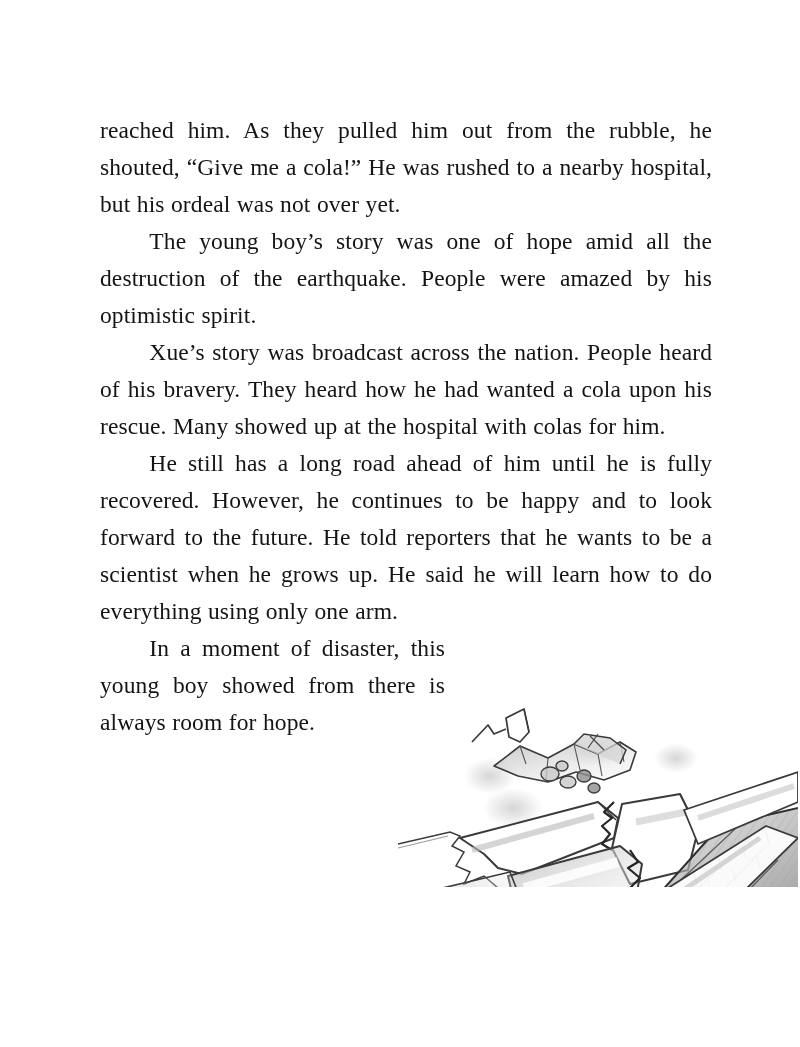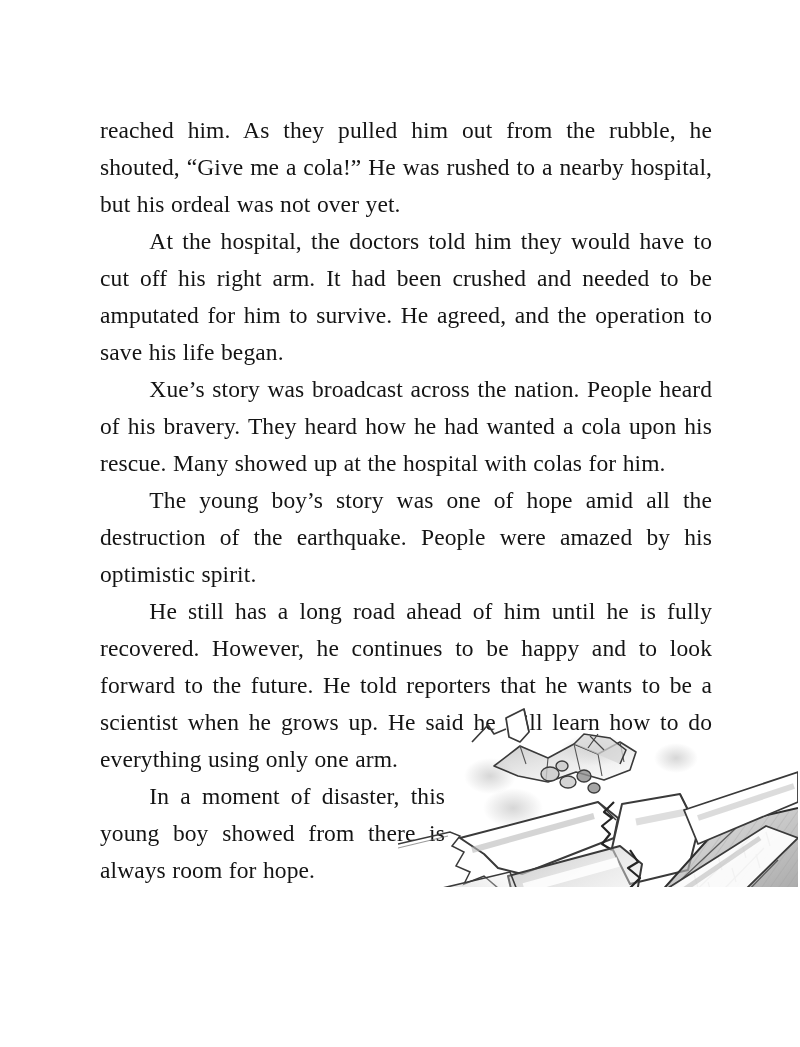--- a/index.html
+++ b/index.html
@@ -82,25 +82,24 @@
 </style>
 </head>
 <body>
 
 <div class="page">
 
   <div class="text-column">
 
     <p class="para no-indent">reached him. As they pulled him out from the rubble, he shouted, “Give me a cola!” He was rushed to a nearby hospital, but his ordeal was not over yet.</p>
 
-    <p class="para">At the hospital, the doctors told him they would have to cut off his right arm. It had been crushed and needed to be amputated for him to survive. He agreed, and the operation to save his life began.</p>
+
+    <p class="para">The young boy’s story was one of hope amid all the destruction of the earthquake. People were amazed by his optimistic spirit.</p>
 
     <p class="para">Xue’s story was broadcast across the nation. People heard of his bravery. They heard how he had wanted a cola upon his rescue. Many showed up at the hospital with colas for him.</p>
-
-    <p class="para">The young boy’s story was one of hope amid all the destruction of the earthquake. People were amazed by his optimistic spirit.</p>
 
     <p class="para">He still has a long road ahead of him until he is fully recovered. However, he continues to be happy and to look forward to the future. He told reporters that he wants to be a scientist when he grows up. He said he will learn how to do everything using only one arm.</p>
 
     <p class="para para-last">In a moment of disaster, this young boy showed from there is always room for hope.</p>
 
   </div>
 
   <div class="illustration">
     <svg viewBox="0 0 400 312" xmlns="http://www.w3.org/2000/svg">
       <defs>

